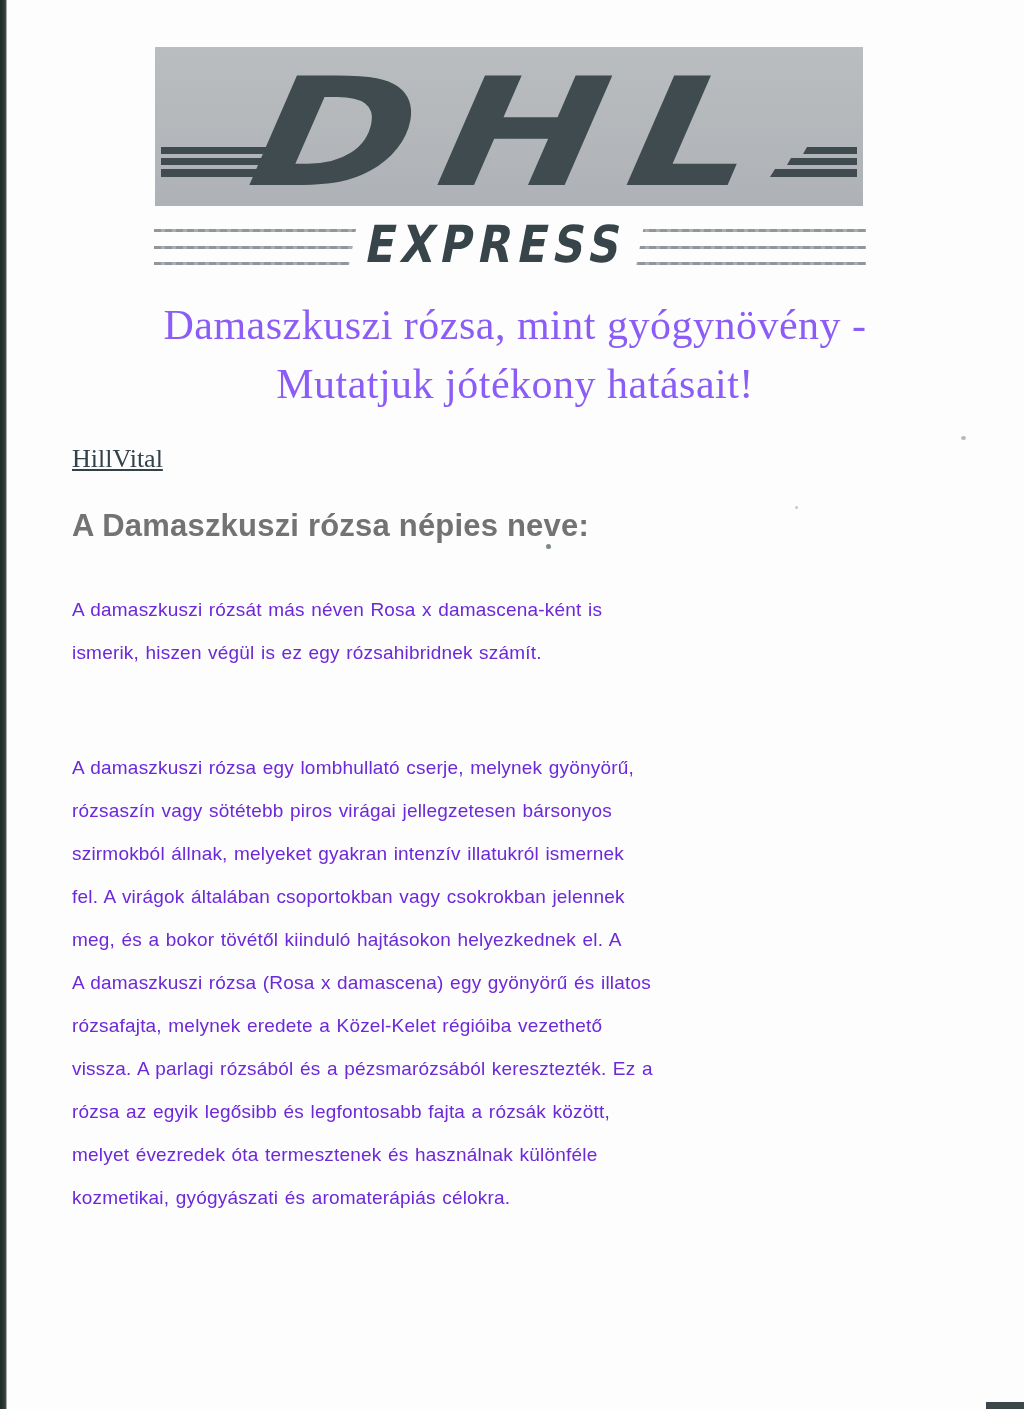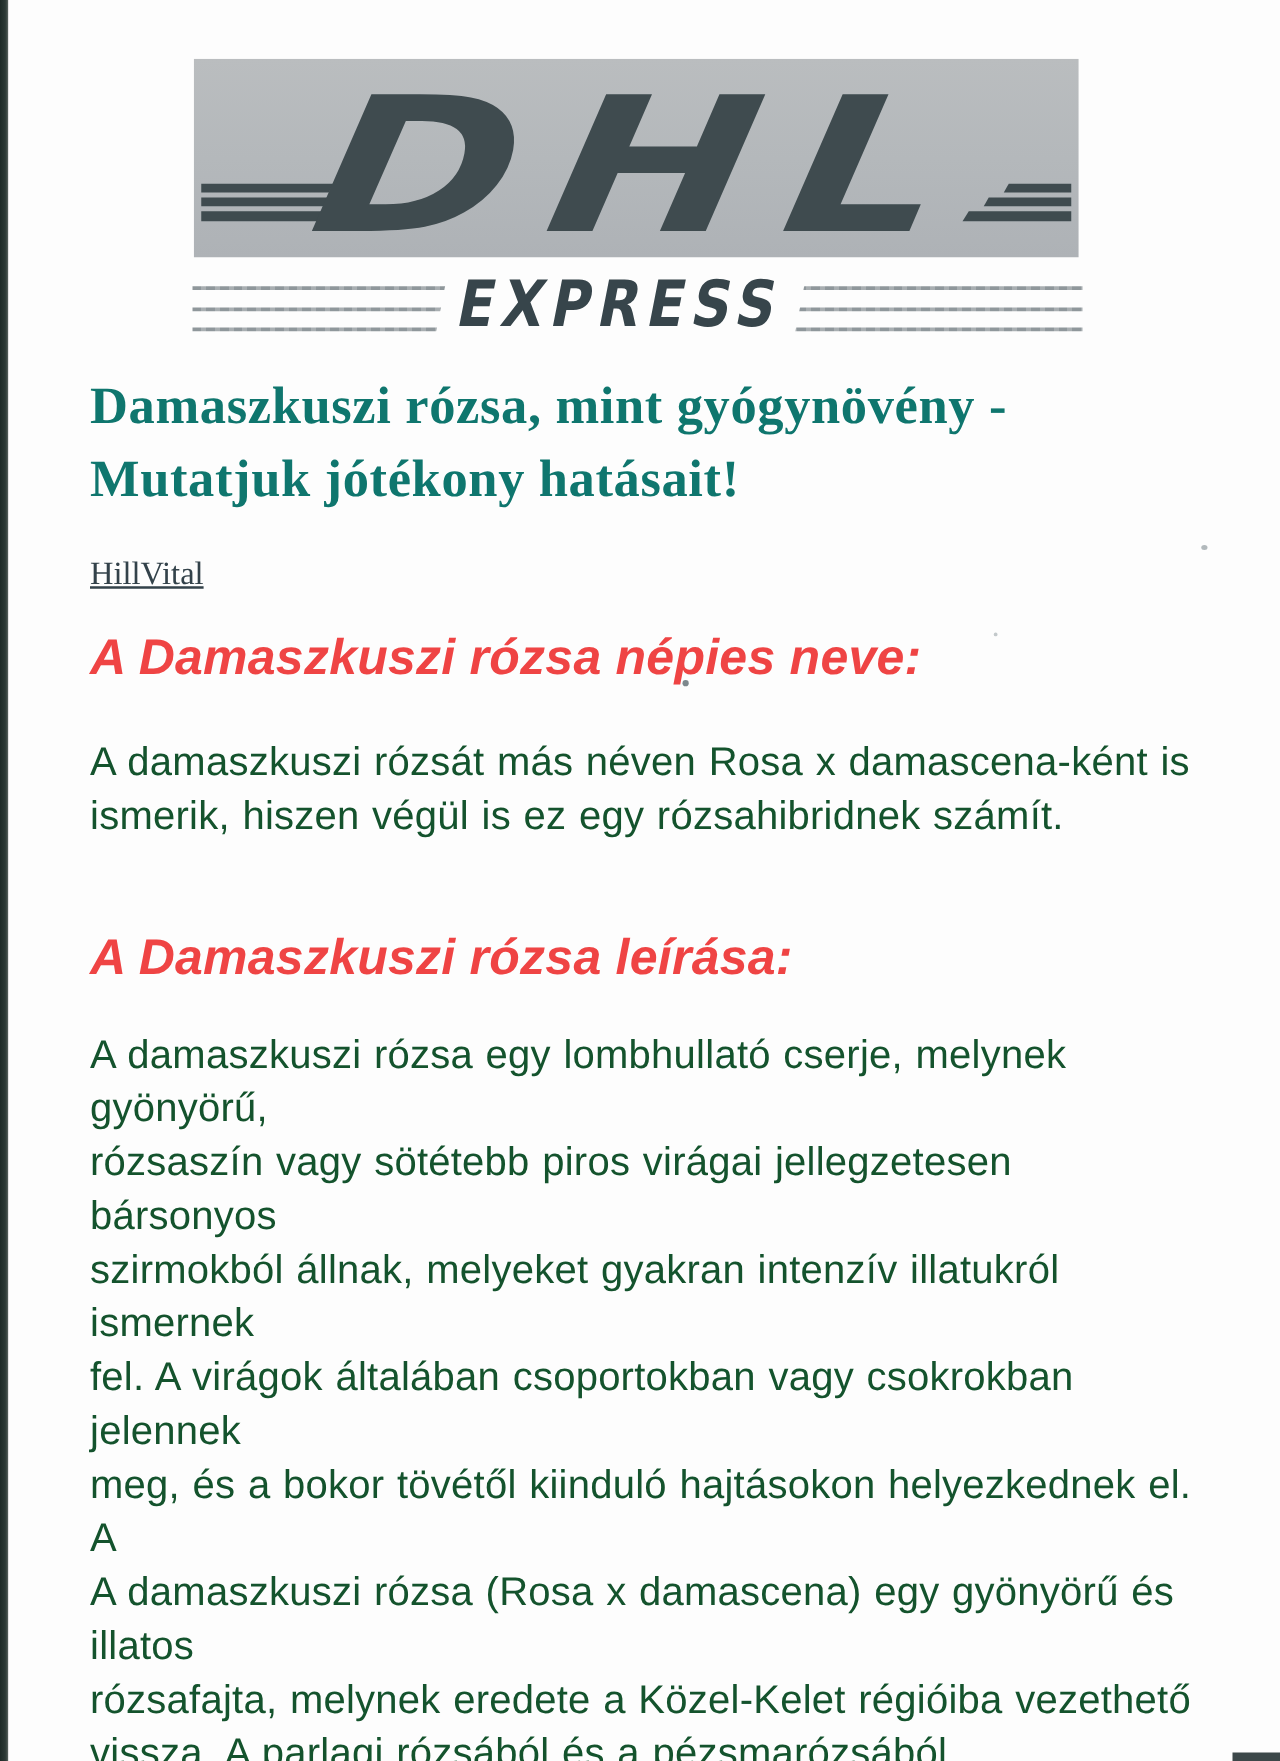--- a/index.html
+++ b/index.html
@@ -57,51 +57,51 @@
     white-space:nowrap;
   }
 
   
   .content{
     position:absolute;left:72px;top:296px;width:886px;
   }
   h1.title{
     margin:0 0 30px 0;
     font-family:"Liberation Serif", serif;
-    font-weight:bold;
+    font-weight:normal;
     font-size:42px;line-height:59px;
     letter-spacing:.5px;
-    color:#0f766e;
+    color:#8b5cf6;
     white-space:pre-line;
+    text-align:center;
   }
   .source-link{
     display:inline-block;
     margin:0 0 32px 0;
     font-family:"Liberation Serif", serif;
     font-size:26px;line-height:30px;
     color:#33424a;
     text-decoration:underline;
     cursor:pointer;
     text-align:center;
   }
   h2.section-heading{
     margin:0 0 42px 0;
-    font-size:40px;line-height:40px;
+    font-size:31px;line-height:40px;
     font-weight:bold;
     letter-spacing:.2px;
-    color:#ef4444;
-    font-style:italic;
+    color:#737373;
   }
   h2.section-heading.second{margin-bottom:36px;}
   p.body-par{
     margin:0 0 70px 0;
-    font-size:32px;line-height:43px;
+    font-size:19px;line-height:43px;
     letter-spacing:.2px;
     word-spacing:1px;
-    color:#14532d;
+    color:#6d28d9;
     white-space:pre-line;
   }
   p.body-par.last{margin-bottom:0;}
   p.body-par.gap-large{margin-bottom:72px;}
 </style>
 </head>
 <body>
 
 <div class="page">
 
@@ -151,21 +151,20 @@
   <main class="content">
     <h1 class="title">Damaszkuszi rózsa, mint gyógynövény -
 Mutatjuk jótékony hatásait!</h1>
 
     <a class="source-link">HillVital</a>
 
     <h2 class="section-heading">A Damaszkuszi rózsa népies neve:</h2>
     <p class="body-par gap-large">A damaszkuszi rózsát más néven Rosa x damascena-ként is
 ismerik, hiszen végül is ez egy rózsahibridnek számít.</p>
 
-    <h2 class="section-heading second">A Damaszkuszi rózsa leírása:</h2>
     <p class="body-par last">A damaszkuszi rózsa egy lombhullató cserje, melynek gyönyörű,
 rózsaszín vagy sötétebb piros virágai jellegzetesen bársonyos
 szirmokból állnak, melyeket gyakran intenzív illatukról ismernek
 fel. A virágok általában csoportokban vagy csokrokban jelennek
 meg, és a bokor tövétől kiinduló hajtásokon helyezkednek el. A</p>
     <p class="body-par gap-large">A damaszkuszi rózsa (Rosa x damascena) egy gyönyörű és illatos
 rózsafajta, melynek eredete a Közel-Kelet régióiba vezethető
 vissza. A parlagi rózsából és a pézsmarózsából keresztezték. Ez a
 rózsa az egyik legősibb és legfontosabb fajta a rózsák között,
 melyet évezredek óta termesztenek és használnak különféle

